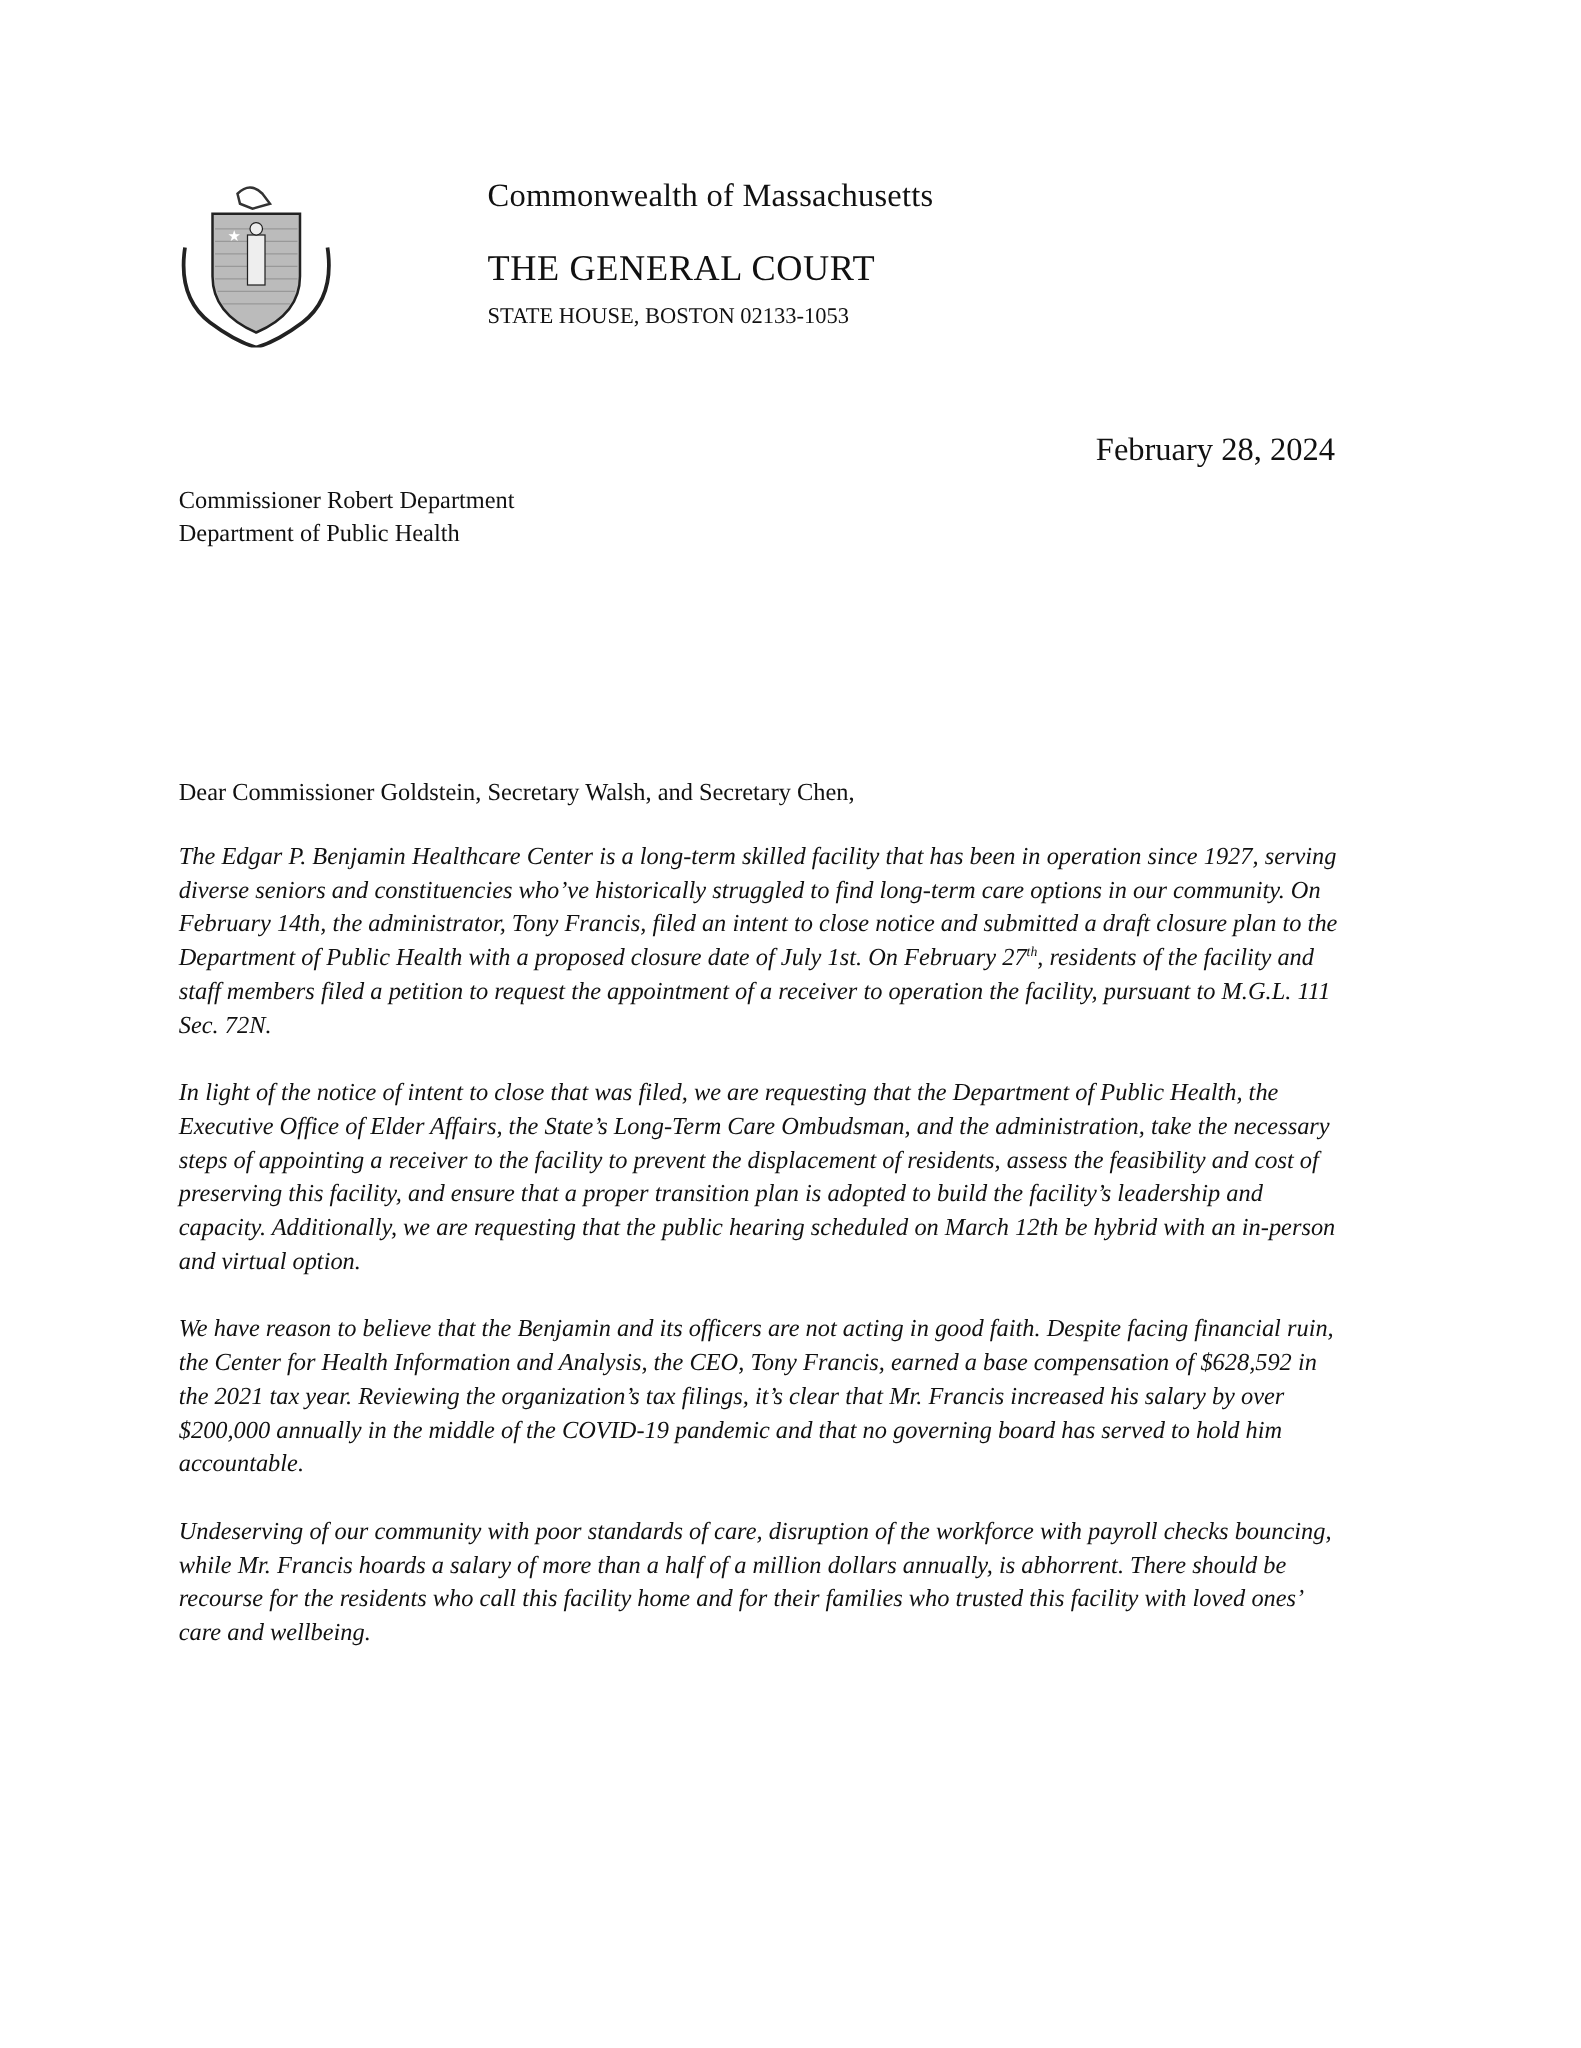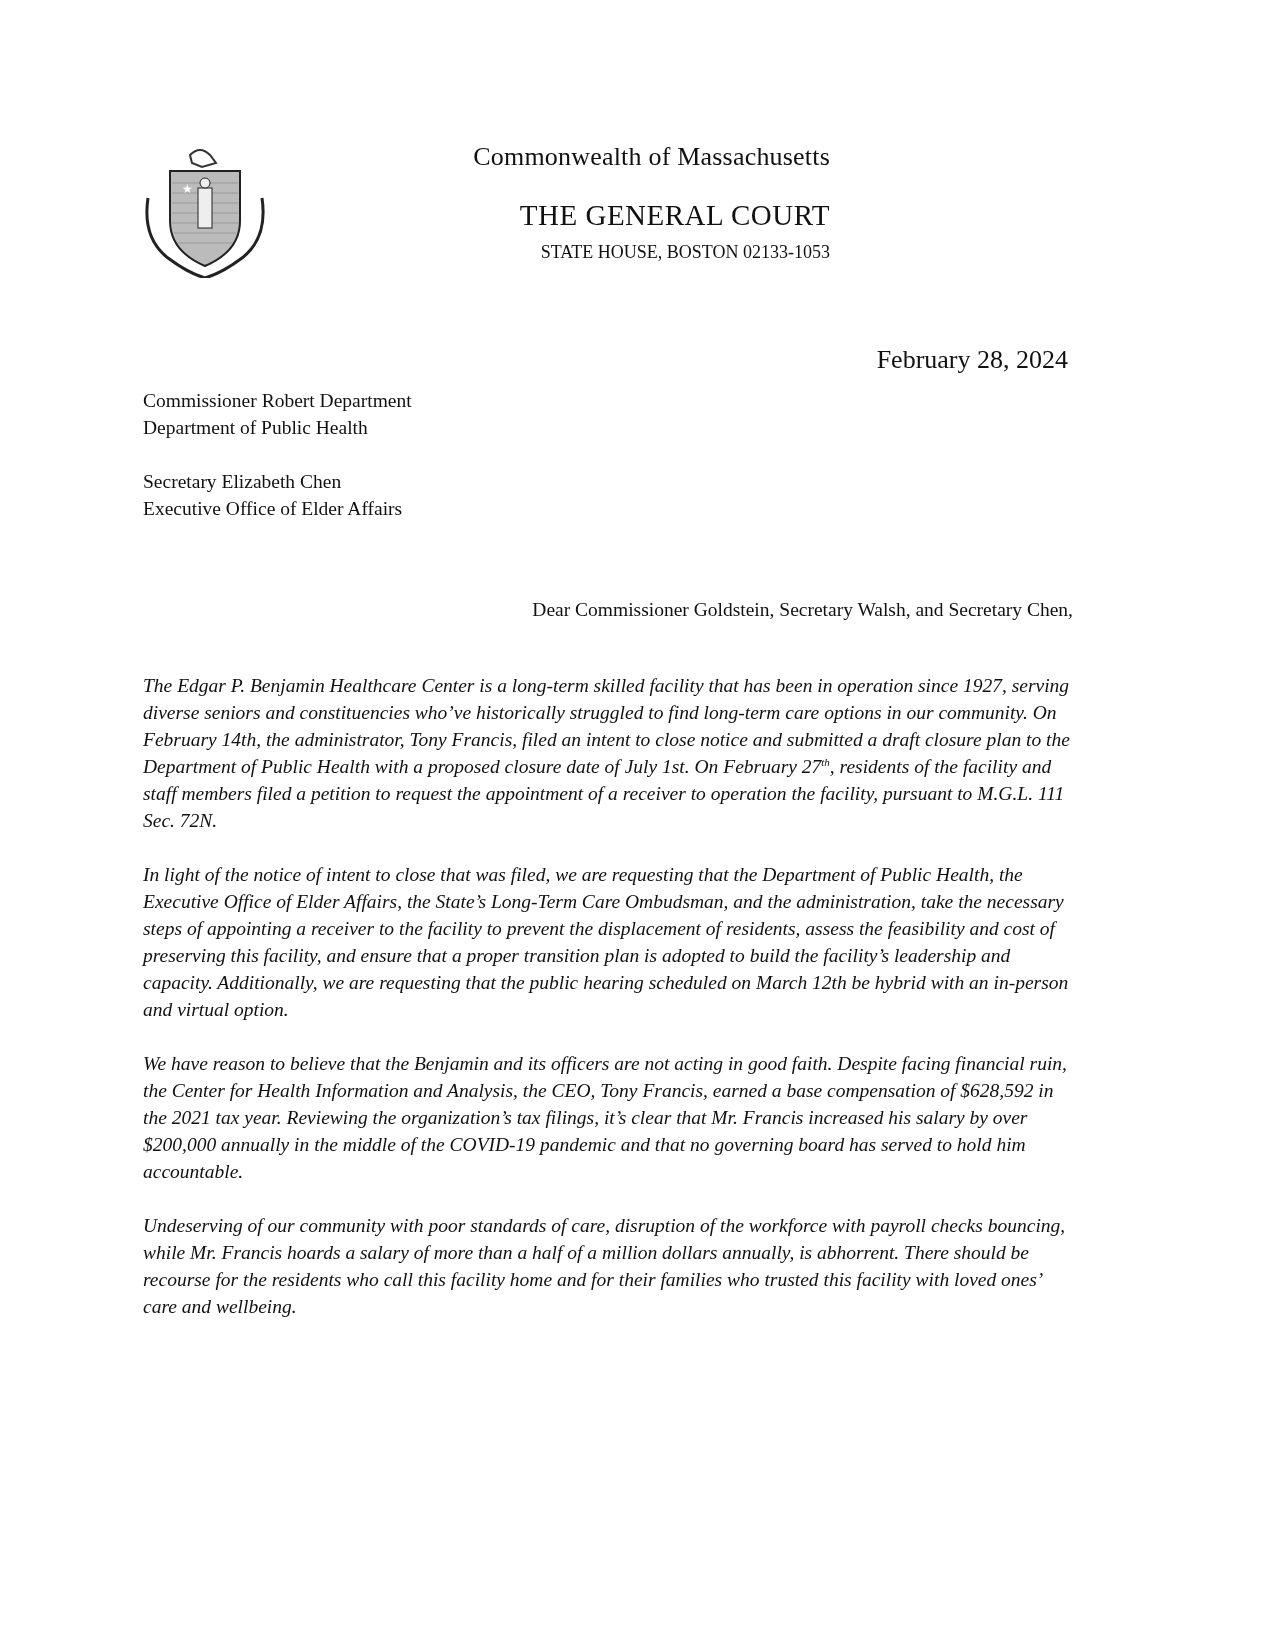--- a/index.html
+++ b/index.html
@@ -1,27 +1,27 @@
 <!DOCTYPE html>
 <html><head>
 <meta charset="utf-8">
 <style>
   html, body { margin:0; padding:0; background:#fff; }
   body { width:1265px; height:1638px; position:relative; overflow:hidden;
          font-family:"Liberation Serif", "DejaVu Serif", serif; color:#111; }
   .seal { position:absolute; left:140px; top:143px; width:130px; height:135px; }
-  .letterhead { position:absolute; left:390px; top:140px; width:440px; text-align:right; }
+  .letterhead { position:absolute; left:390px; top:140px; width:440px; text-align:left; }
   .lh-1 { font-size:26px; letter-spacing:0.2px; line-height:34px; }
   .lh-2 { font-size:29px; line-height:44px; letter-spacing:0.5px;margin-top:19px; }
   .lh-3 { font-size:18px; line-height:30px; }
   .date { position:absolute; right:197px; top:345px; font-size:26px; }
   .body-text { position:absolute; left:143px; width:930px; font-size:19.5px; line-height:27px; }
   .addr { top:387px; }
   .addr p { margin:0 0 27px 0; }
-  .salutation { top:596px;text-align:right; }
+  .salutation { top:621px; }
   .para { margin:0 0 27px 0;font-style:italic; }
   .paras { top:672px; }
   sup { font-size:11px; line-height:0; }
 </style>
 </head>
 <body>
 
 <div class="seal">
   <svg width="130" height="135" viewBox="0 0 130 135">
     <path d="M50 12 q10 -10 20 0 l6 8 -14 4 -10 -4z" fill="none" stroke="#333" stroke-width="2"></path>
@@ -48,24 +48,20 @@
   <div class="lh-3">STATE HOUSE, BOSTON 02133-1053</div>
 </div>
 
 <div class="date">February 28, 2024</div>
 
 <div class="body-text addr">
   <p>
     <span>Commissioner Robert Department</span><br>
     <span>Department of Public Health</span>
   </p>
-  <p>
-    <span>Secretary Elizabeth Chen</span><br>
-    <span>Executive Office of Elder Affairs</span>
-  </p>
 </div>
 
 <div class="body-text salutation">Dear Commissioner Goldstein, Secretary Walsh, and Secretary Chen,</div>
 
 <div class="body-text paras">
   <p class="para"><span>The Edgar P. Benjamin Healthcare Center is a long-term skilled facility that has been in operation since 1927, serving diverse seniors and constituencies who’ve historically struggled to find long-term care options in our community. On February 14th, the administrator, Tony Francis, filed an intent to close notice and submitted a draft closure plan to the Department of Public Health with a proposed closure date of July 1st. On February 27</span><sup>th</sup><span>, residents of the facility and staff members filed a petition to request the appointment of a receiver to operation the facility, pursuant to M.G.L. 111 Sec. 72N.</span></p>
   <p class="para">In light of the notice of intent to close that was filed, we are requesting that the Department of Public Health, the Executive Office of Elder Affairs, the State’s Long-Term Care Ombudsman, and the administration, take the necessary steps of appointing a receiver to the facility to prevent the displacement of residents, assess the feasibility and cost of preserving this facility, and ensure that a proper transition plan is adopted to build the facility’s leadership and capacity. Additionally, we are requesting that the public hearing scheduled on March 12th be hybrid with an in-person and virtual option.</p>
   <p class="para">We have reason to believe that the Benjamin and its officers are not acting in good faith.  Despite facing financial ruin, the Center for Health Information and Analysis, the CEO, Tony Francis, earned a base compensation of $628,592 in the 2021 tax year.  Reviewing the organization’s tax filings, it’s clear that Mr. Francis increased his salary by over $200,000 annually in the middle of the COVID-19 pandemic and that no governing board has served to hold him accountable.</p>
   <p class="para">Undeserving of our community with poor standards of care, disruption of the workforce with payroll checks bouncing, while Mr. Francis hoards a salary of more than a half of a million dollars annually, is abhorrent. There should be recourse for the residents who call this facility home and for their families who trusted this facility with loved ones’ care and wellbeing.</p>
 </div>

